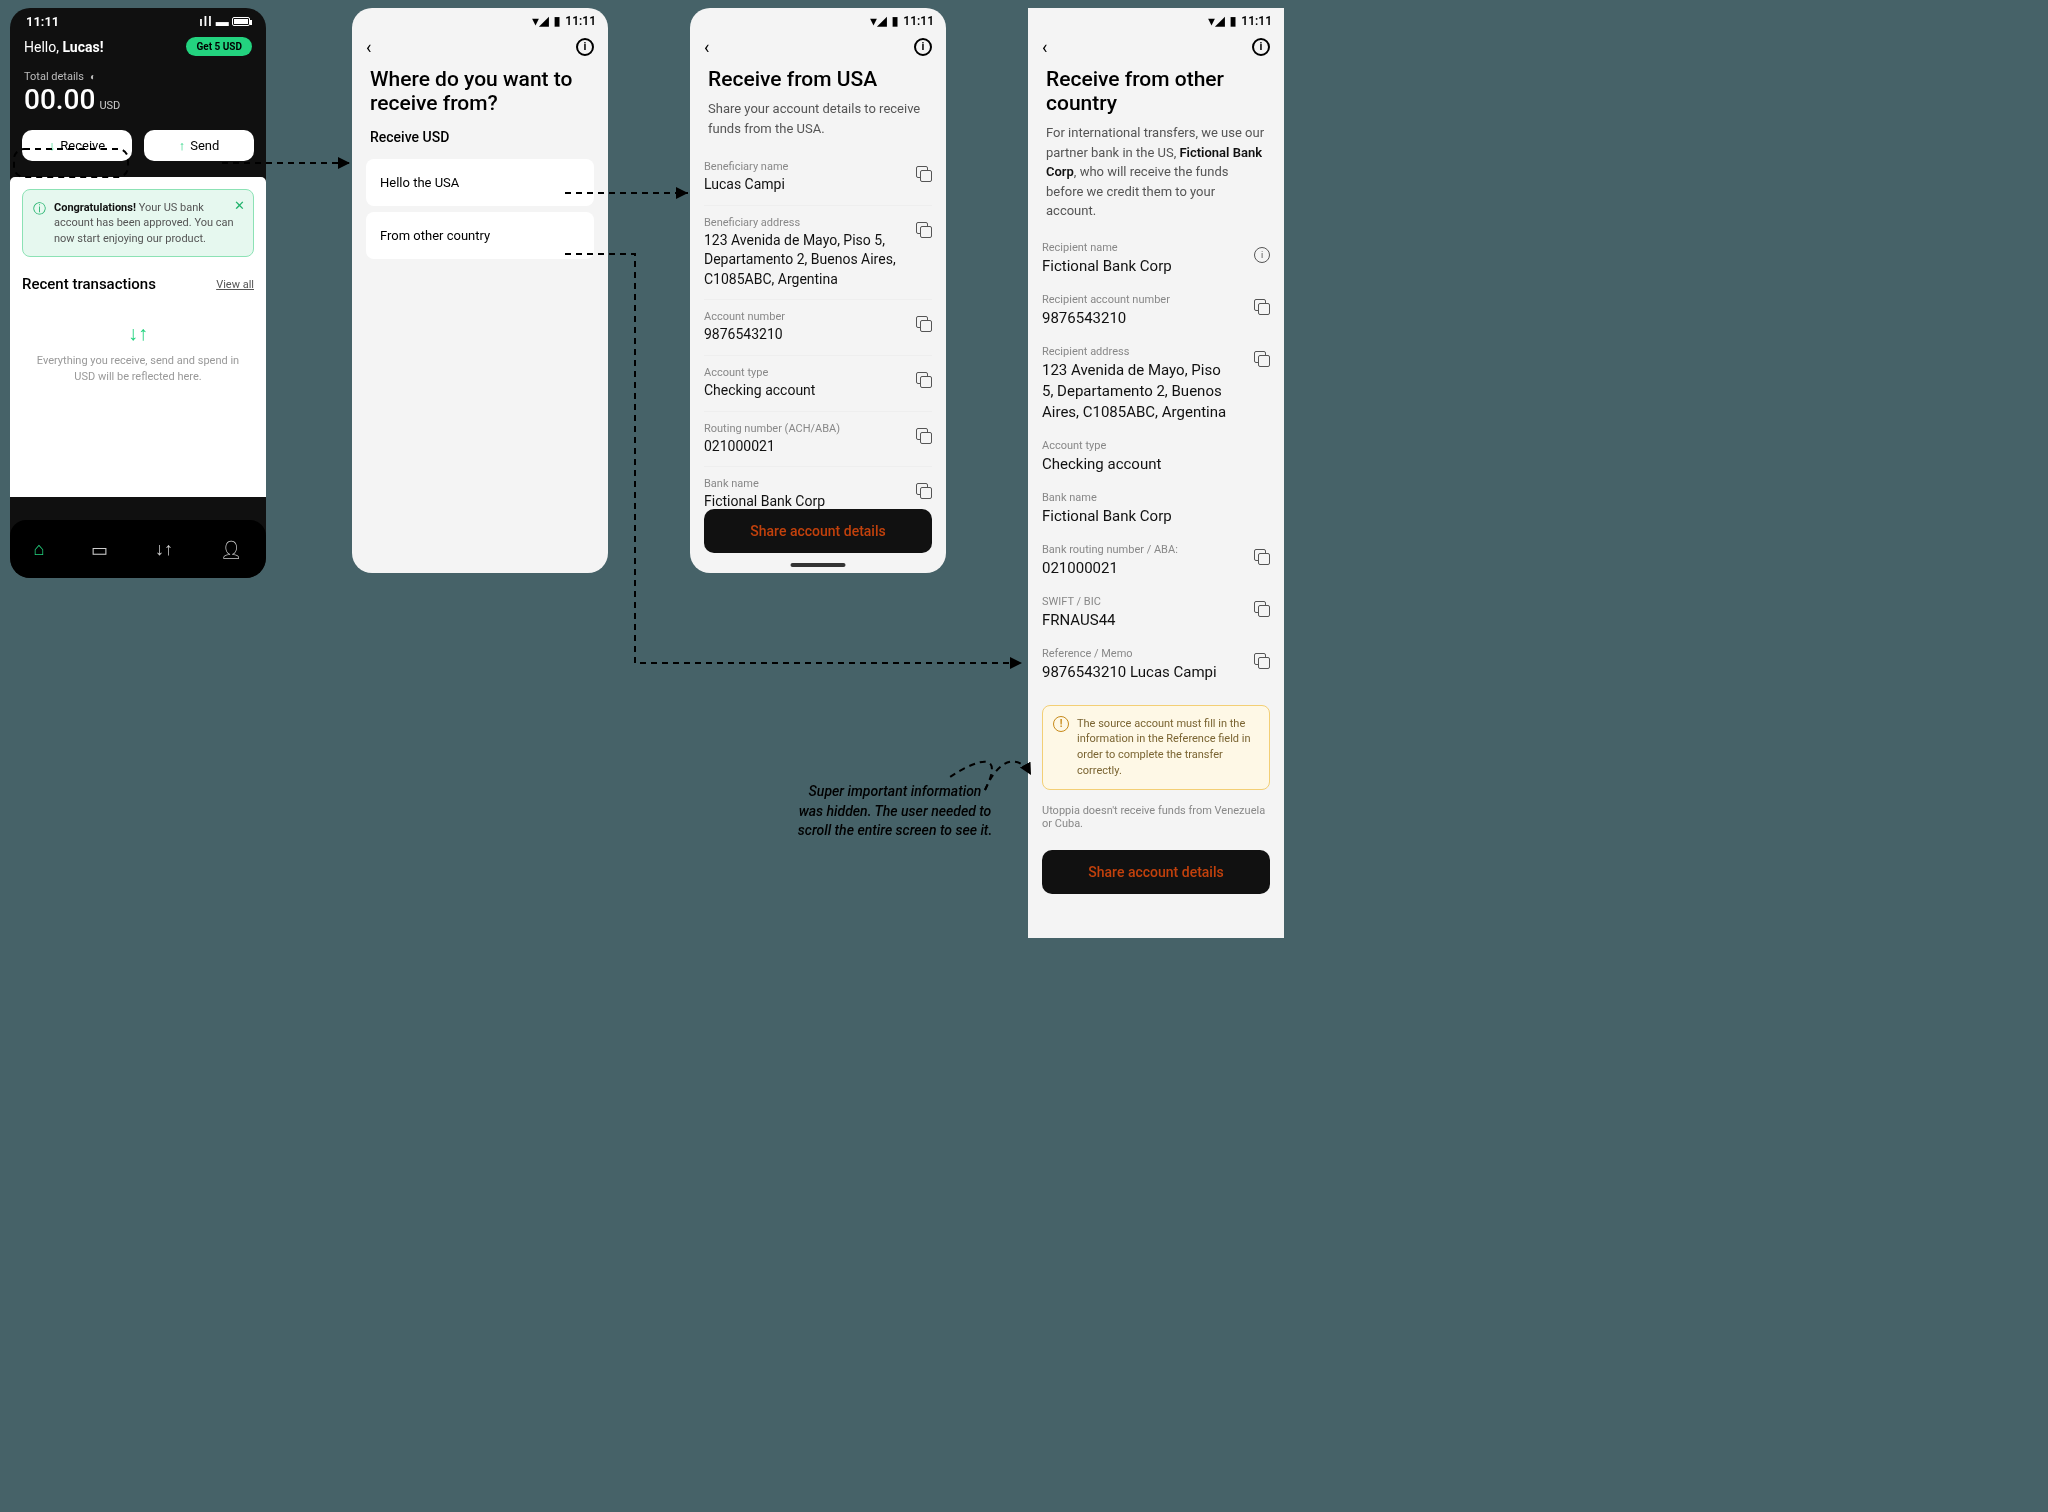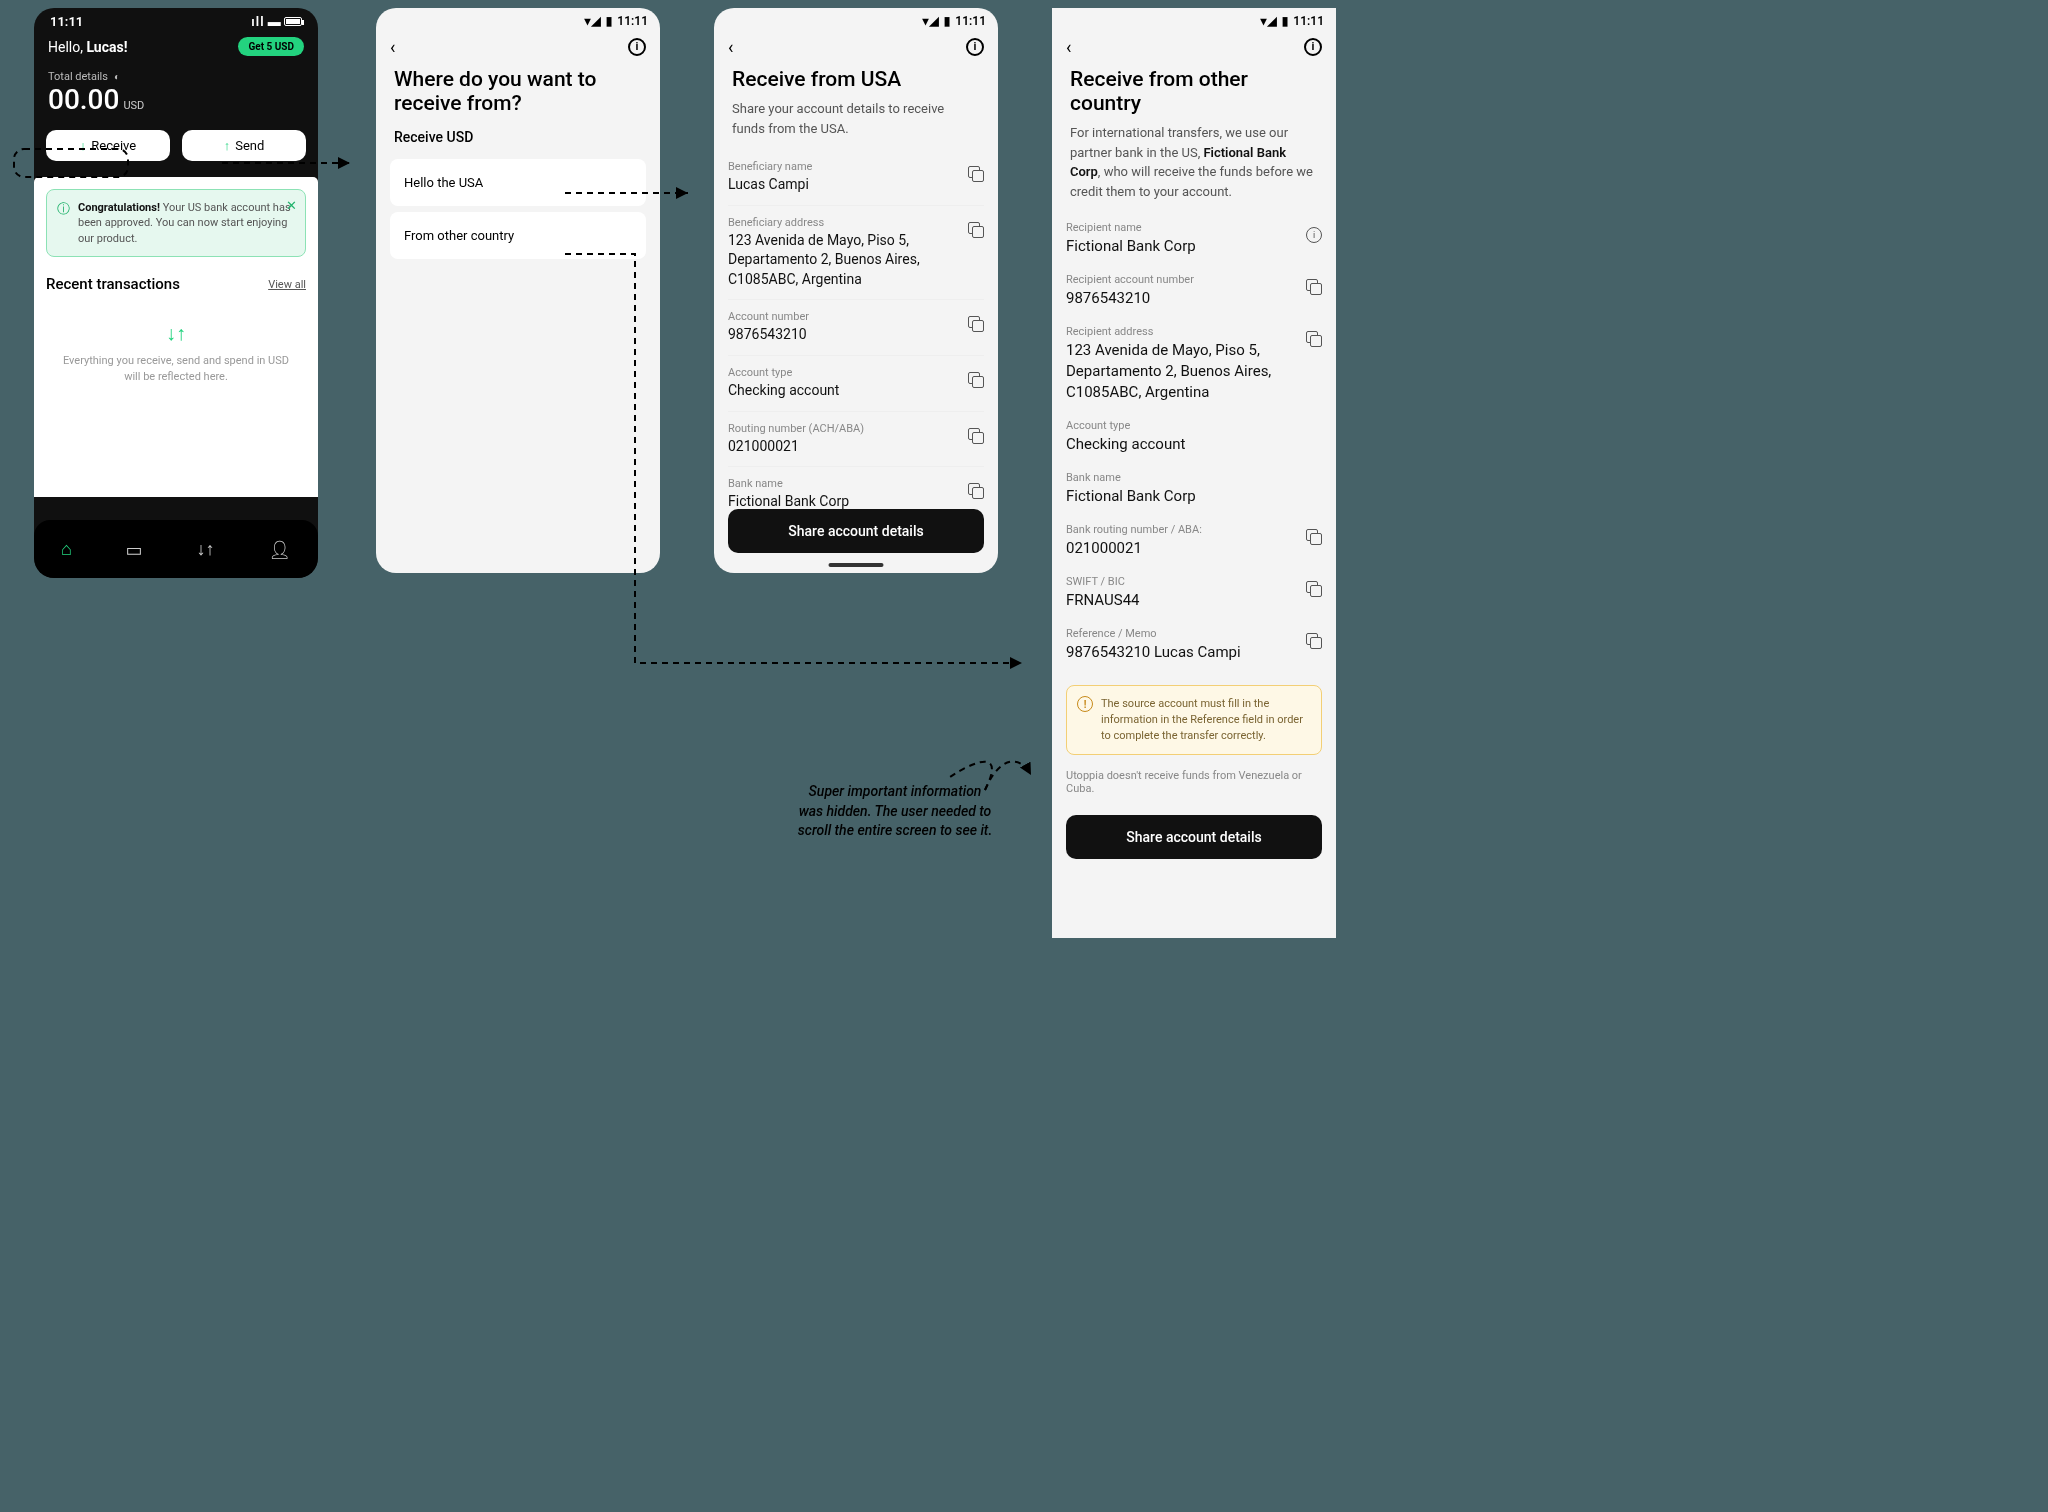--- a/index.html
+++ b/index.html
@@ -18,25 +18,24 @@
   * { box-sizing: border-box; font-family: -apple-system, BlinkMacSystemFont, "Segoe UI", Roboto, Arial, sans-serif; }
   body {
     margin:0; padding:0;
     width:2048px; height:1512px;
     background: var(--bg-canvas);
     position: relative;
     font-size:14px;
   }
   .phone {
     position:absolute;
-    width:284px;
+    width:256px;
     border-radius:20px;
     overflow:hidden;
     background: var(--bg-light);
-    margin-left: 24px;
   }
   
   #s1 { left:10px; top:8px; height:570px; background:var(--bg-dark); color:#fff;}
   #s1 .status { display:flex; justify-content:space-between; padding:6px 16px 2px; font-size:13px; font-weight:600;}
   #s1 .hello { padding:6px 14px 0; display:flex; justify-content:space-between; align-items:center;}
   #s1 .hello .pill { background:var(--accent-green); color:#000; font-size:10px; font-weight:700; border-radius:12px; padding:4px 10px;text-align:center;}
   #s1 .bal { padding:14px 14px 0; font-size:11px; color:#BBB; display:flex; align-items:center; gap:6px;}
   #s1 .amount { padding:0 14px 14px; font-size:28px; font-weight:500;}
   #s1 .amount small { font-size:11px; color:#CCC; font-weight:400; margin-left:4px;}
   #s1 .btns { display:flex; gap:12px; padding:0 12px 16px;}
@@ -75,21 +74,21 @@
   .field { border-top:1px solid #EEE; padding:10px 0; display:flex; align-items:flex-start; gap:20px;}
   #s3 .field:first-child { border-top:none;}
   .field .txt { flex:1;}
   .field .lbl { font-size:11px; color:#888; margin-bottom:2px;}
   .field .val { font-size:14px; color:#111; line-height:1.4;}
   .field .copy { width:16px; height:16px; position:relative; flex-shrink:0; margin-top:6px;}
   .field .copy::before,.field .copy::after{content:'';position:absolute;width:10px;height:10px;border:1.3px solid #555;border-radius:2px;}
   .field .copy::before{left:0;top:0;}
   .field .copy::after{left:4px;top:4px;background:var(--bg-light);}
   #s4 .field .copy::after { background:#F4F4F4;}
-  .share { margin:10px 14px 0; background:#111; color:#ffffff; text-align:center; border-radius:10px; padding:14px 0; font-size:14px; font-weight:500;}
+  .share { margin:10px 14px 0; background:#111; color:#c2410c; text-align:center; border-radius:10px; padding:14px 0; font-size:14px; font-weight:500;}
   #s3 .share { position:absolute; left:0; right:0; bottom:20px; margin:0 14px;}
   #s3 .homebar { position:absolute; bottom:6px; left:50%; transform:translateX(-50%); width:55px; height:4px; background:#333; border-radius:2px;}
   
   #s4 { left:1028px; top:8px; height:930px; border-radius:0;}
   #s4 .field { border-top:none; padding:8px 0;}
   #s4 .val { font-size:15px;}
   #s4 .sub b { color:#111; font-weight:600;}
   #s4 .warn { margin:14px 14px; border:1px solid var(--amber-border); background:var(--amber-light); border-radius:8px; padding:10px; display:flex; gap:8px; align-items:flex-start;}
   #s4 .warn .ic{ width:16px;height:16px;border:1.5px solid var(--amber-text);border-radius:50%;color:var(--amber-text);font-size:10px;display:flex;align-items:center;justify-content:center;font-weight:bold;flex-shrink:0;}
   #s4 .warn .t{ font-size:11px; color:#7a6432; line-height:1.45;}

